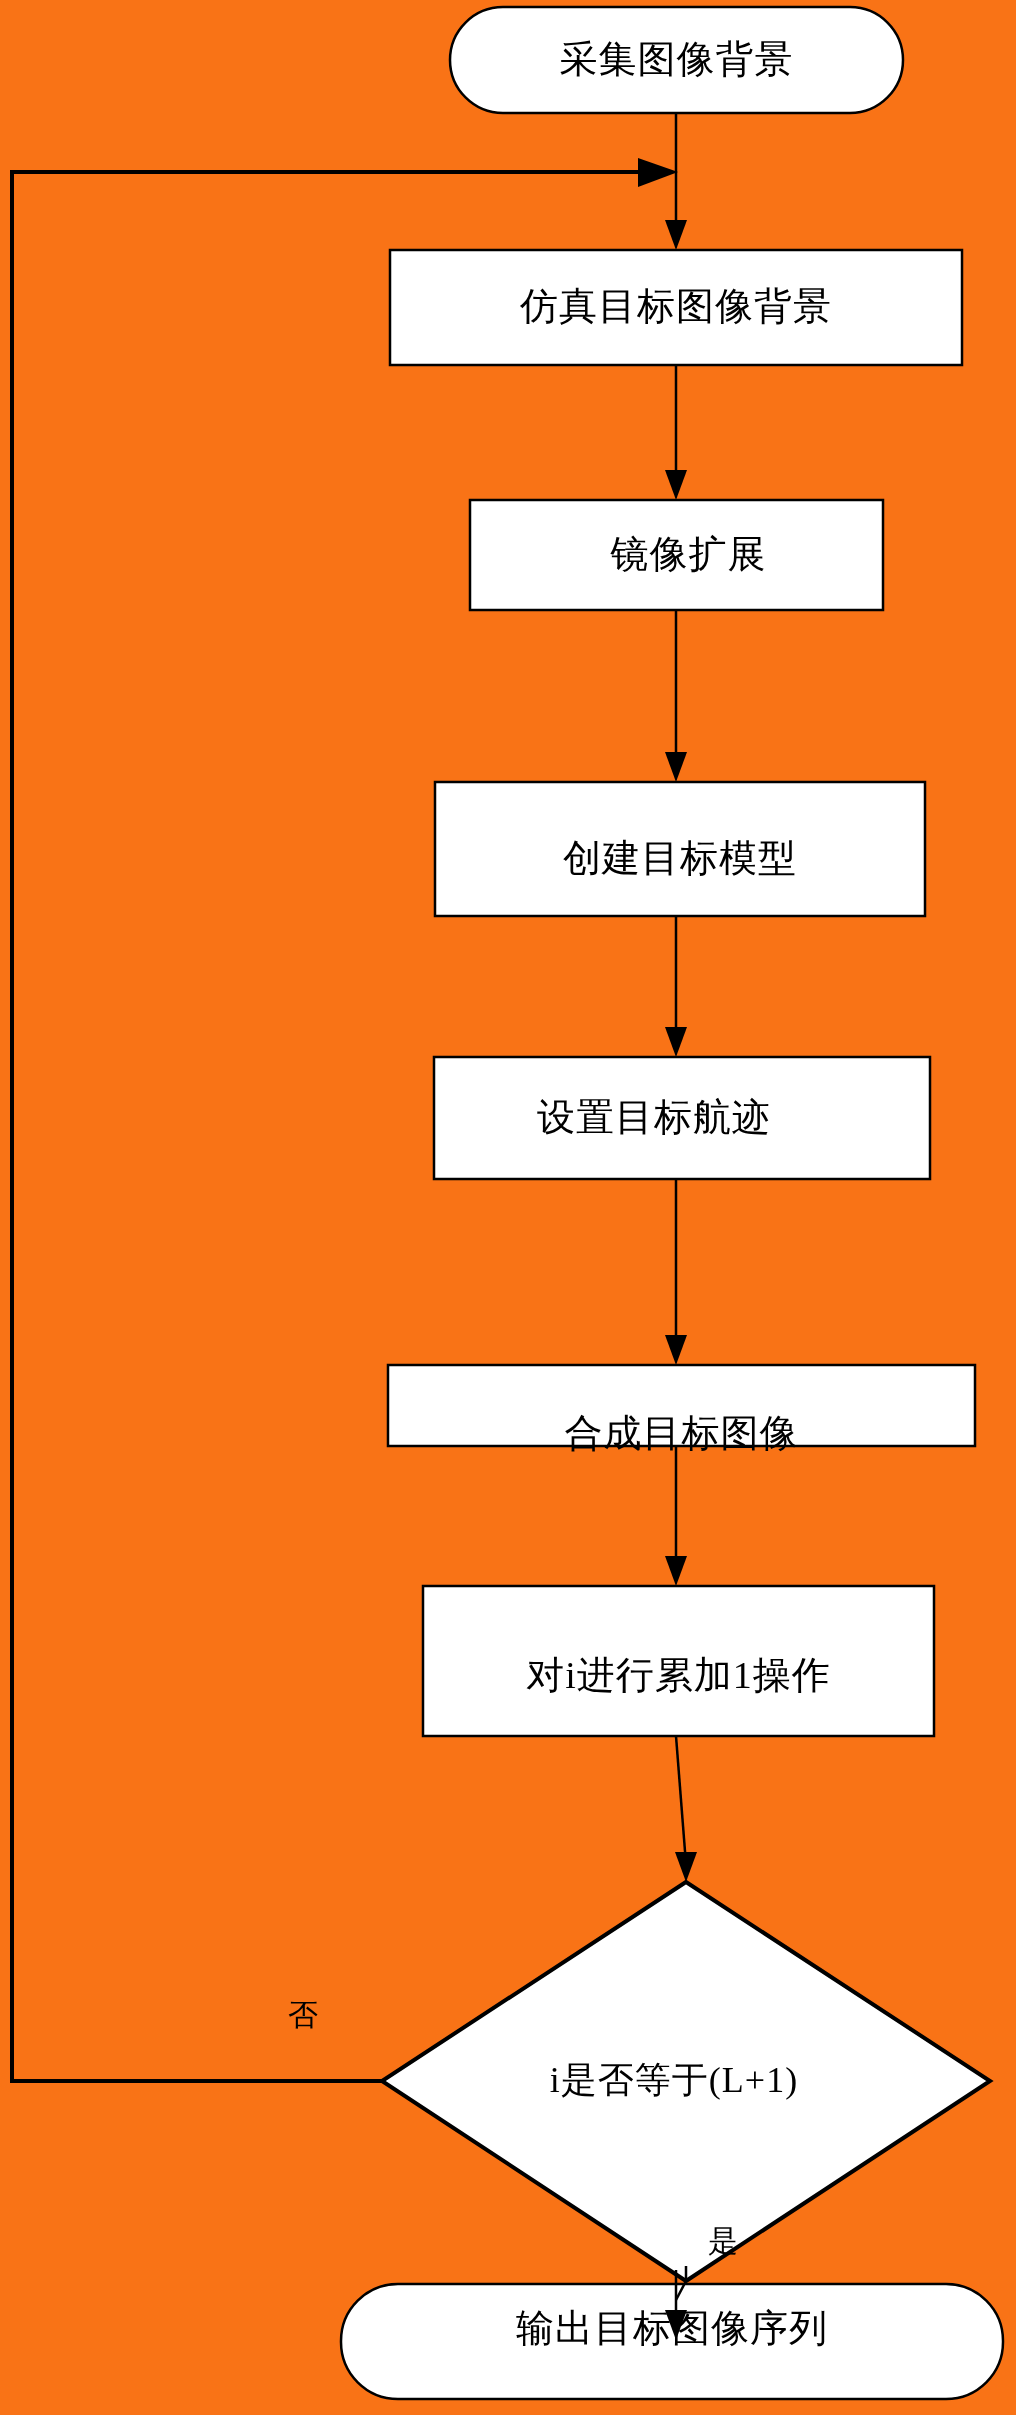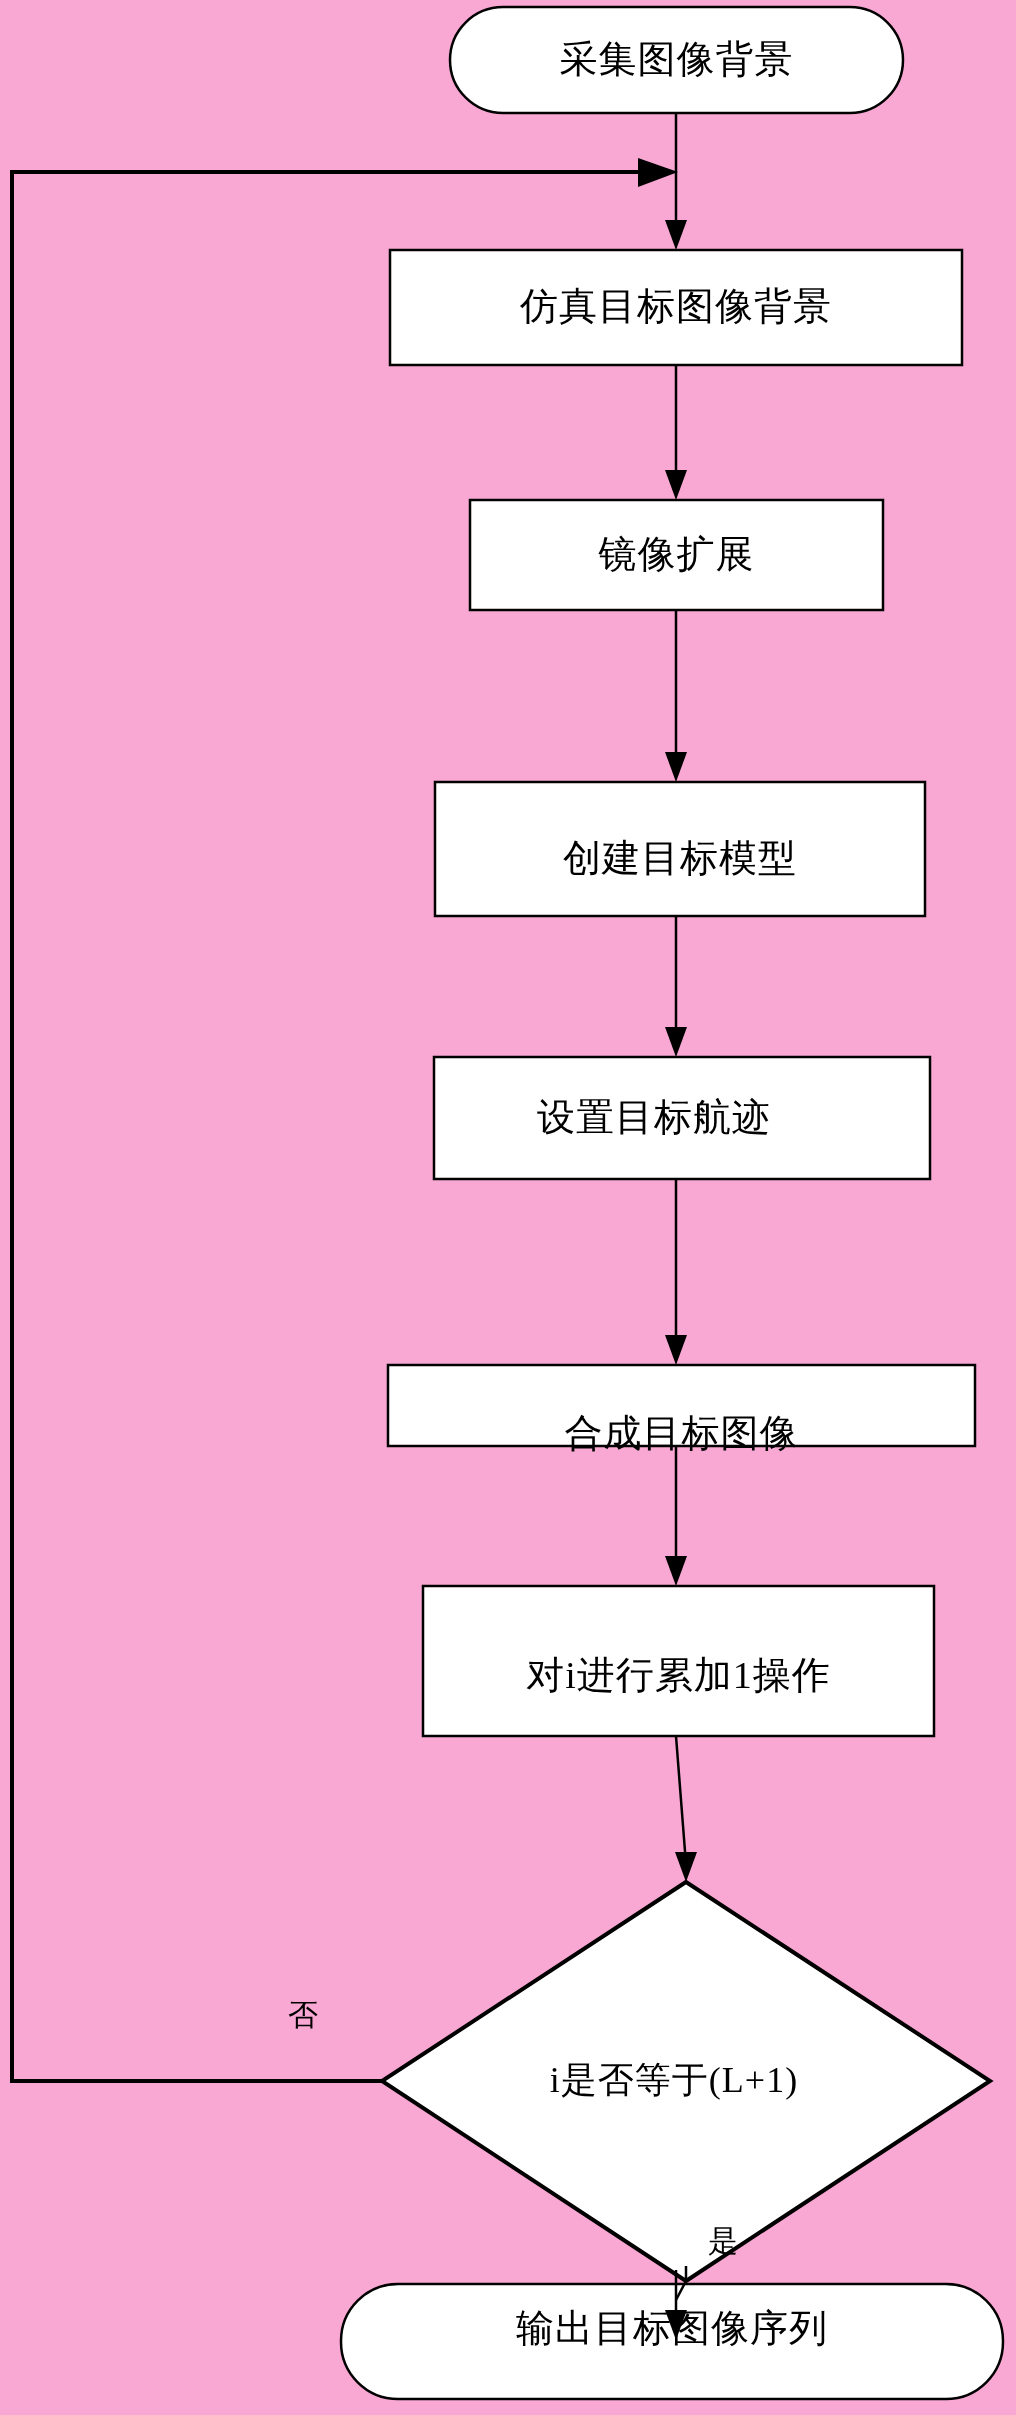--- a/index.html
+++ b/index.html
@@ -7,21 +7,21 @@
     padding: 0;
     background: #ffffff;
   }
   body {
     font-family: "Liberation Serif", "DejaVu Serif", serif;
   }
   #canvas {
     position: relative;
     width: 1016px;
     height: 2415px;
-    background: #f9a8d4;
+    background: #f97316;
     overflow: hidden;
   }
   #flow-svg {
     position: absolute;
     top: 0;
     left: 0;
     width: 1016px;
     height: 2415px;
   }
   .node-shape {
@@ -124,21 +124,21 @@
 
     <polyline class="flow-line loop" points="382,2081 12,2081 12,172 657,172"></polyline>
     <polygon class="arrow-head" points="678,172 638,158 638,187"></polygon>
 
   </svg>
 
   <div class="node-label" style="left:450px; top:7px; width:453px; height:106px;">采集图像背景</div>
 
   <div class="node-label" style="left:390px; top:250px; width:572px; height:113px;">仿真目标图像背景</div>
 
-  <div class="node-label" style="left:470px; top:500px; width:413px; height:110px;">镜像扩展</div>
+  <div class="node-label" style="left:470px; top:500px; width:413px; height:110px;padding-left:12px;">镜像扩展</div>
 
   <div class="node-label" style="left:435px; top:782px; width:490px; height:154px;">创建目标模型</div>
 
   <div class="node-label" style="left:434px; top:1057px; width:440px; height:122px;">设置目标航迹</div>
 
   <div class="node-label" style="left:388px; top:1365px; width:587px; height:81px;margin-top:28px;">合成目标图像</div>
 
   <div class="node-label" style="left:423px; top:1586px; width:511px; height:180px;">对i进行累加1操作</div>
 
   <div class="node-label" style="left:370px; top:2021px; width:608px; height:120px; font-size:36px;">i是否等于(L+1)</div>

